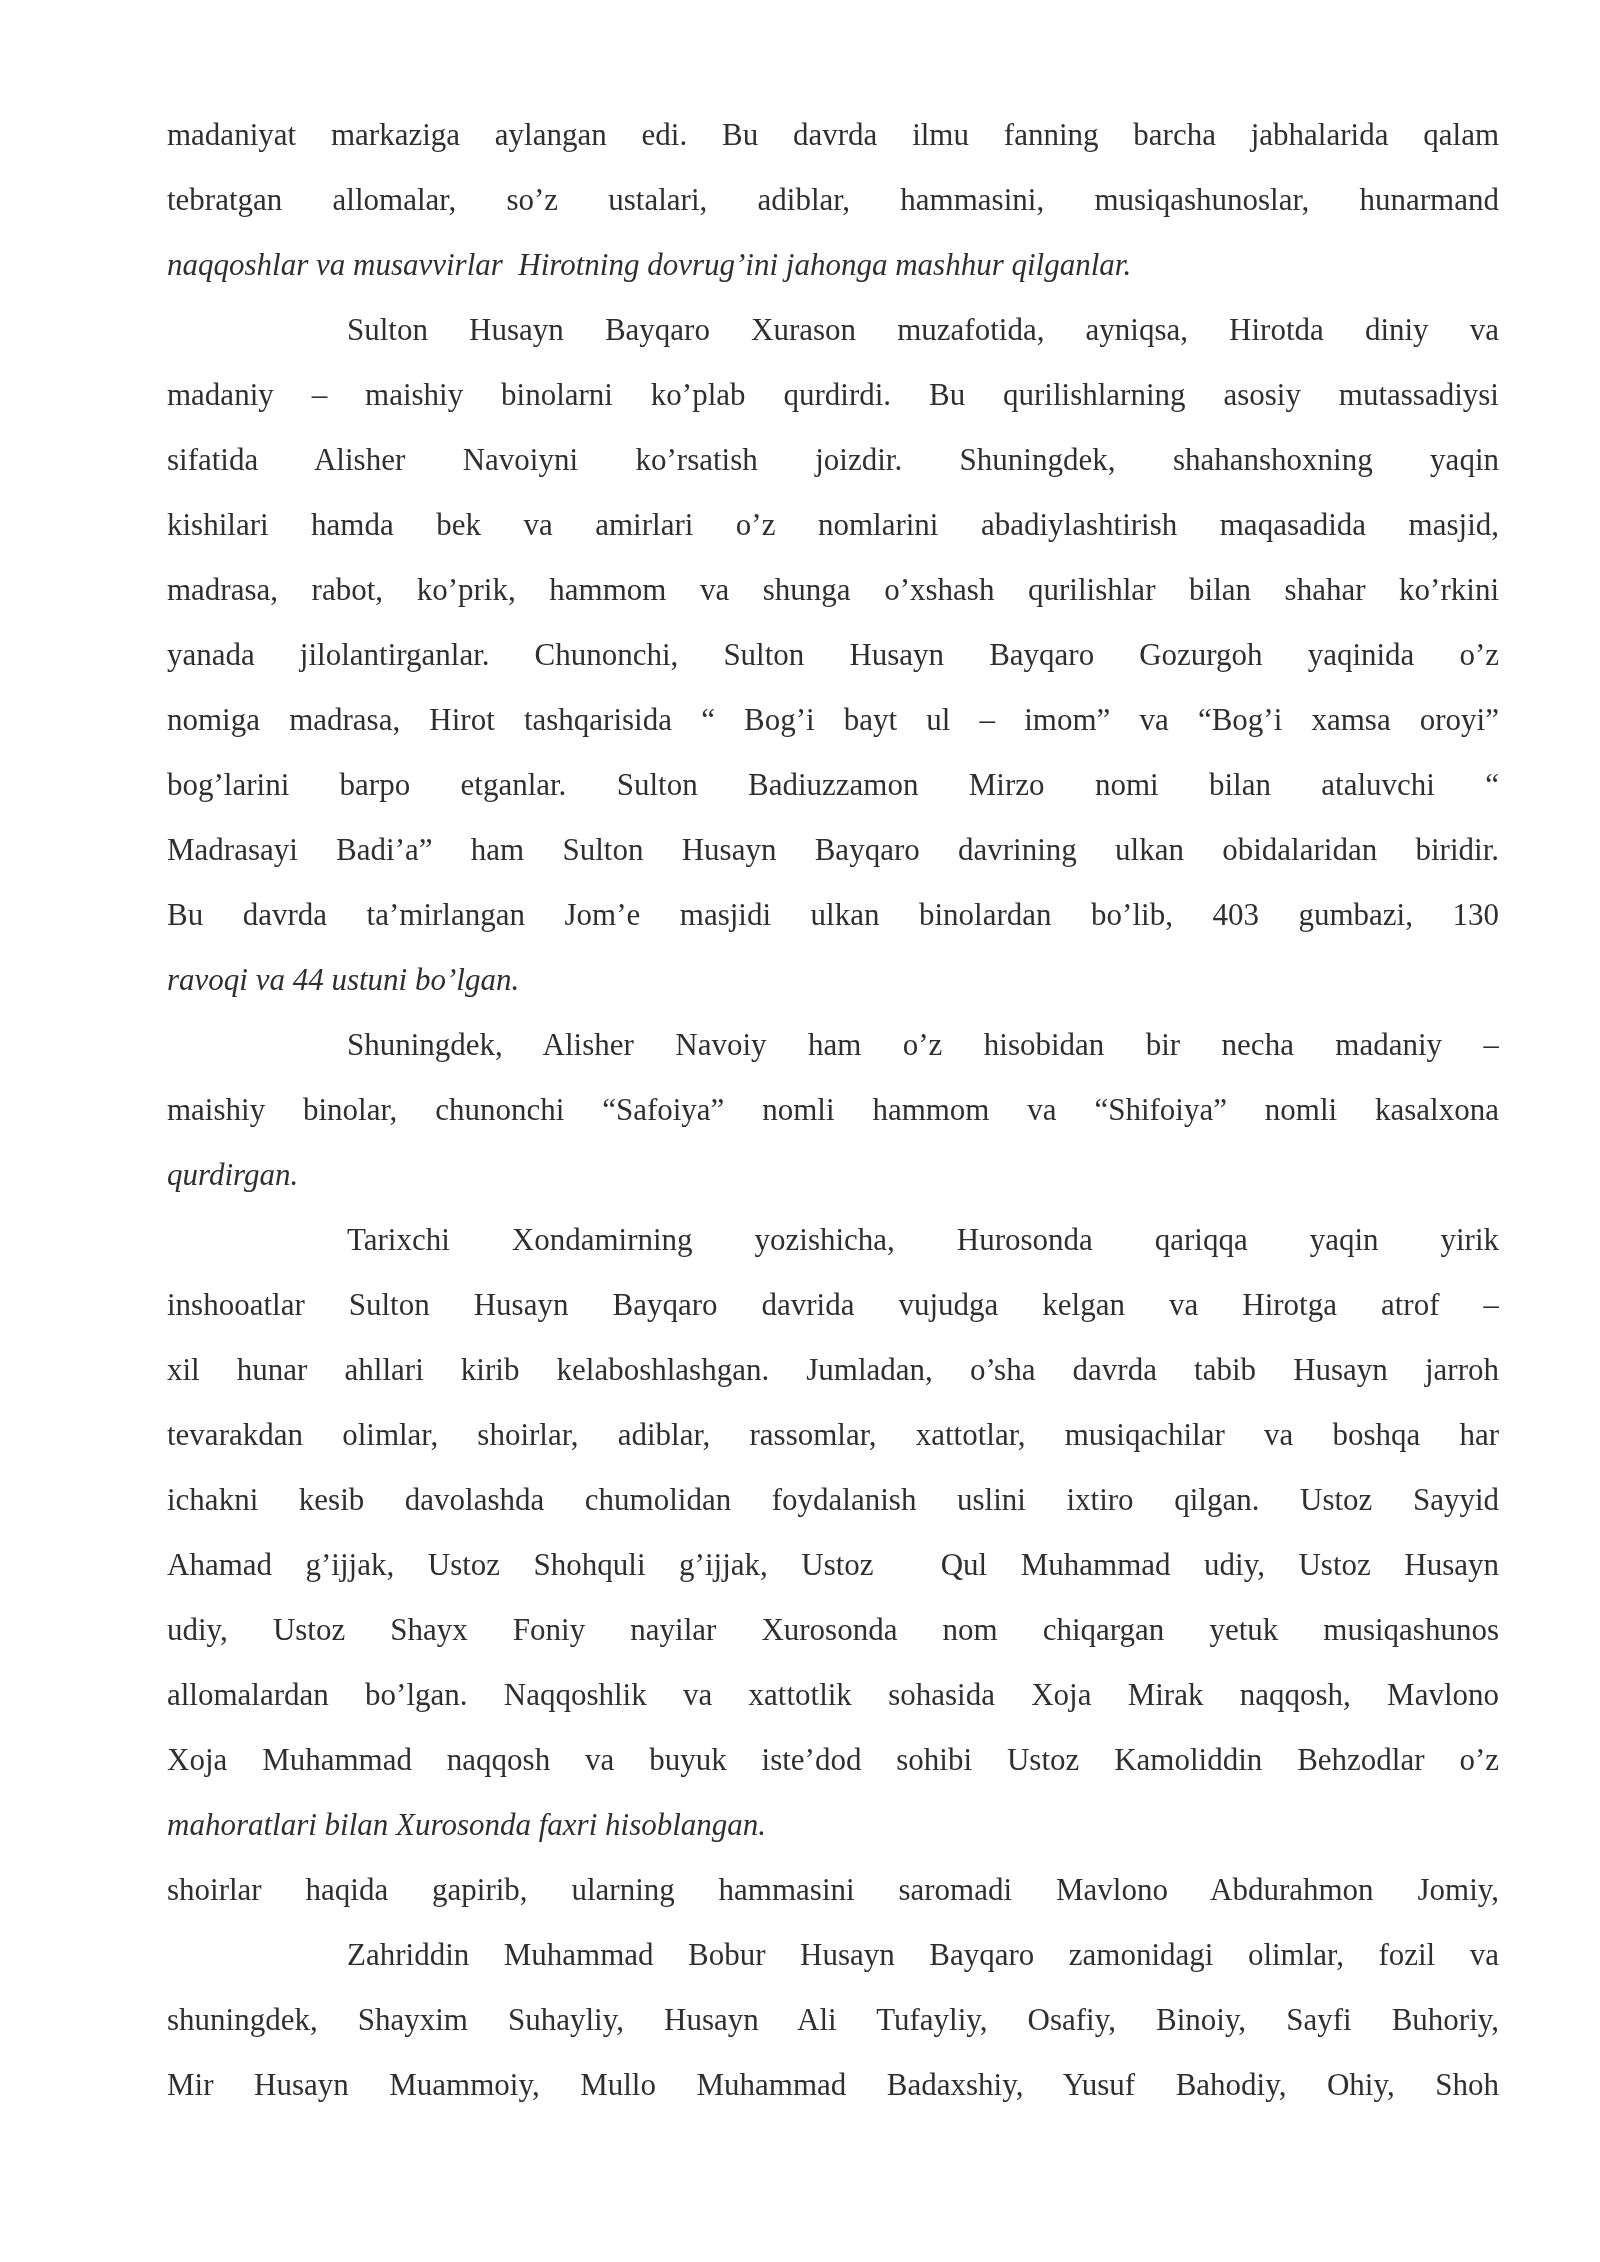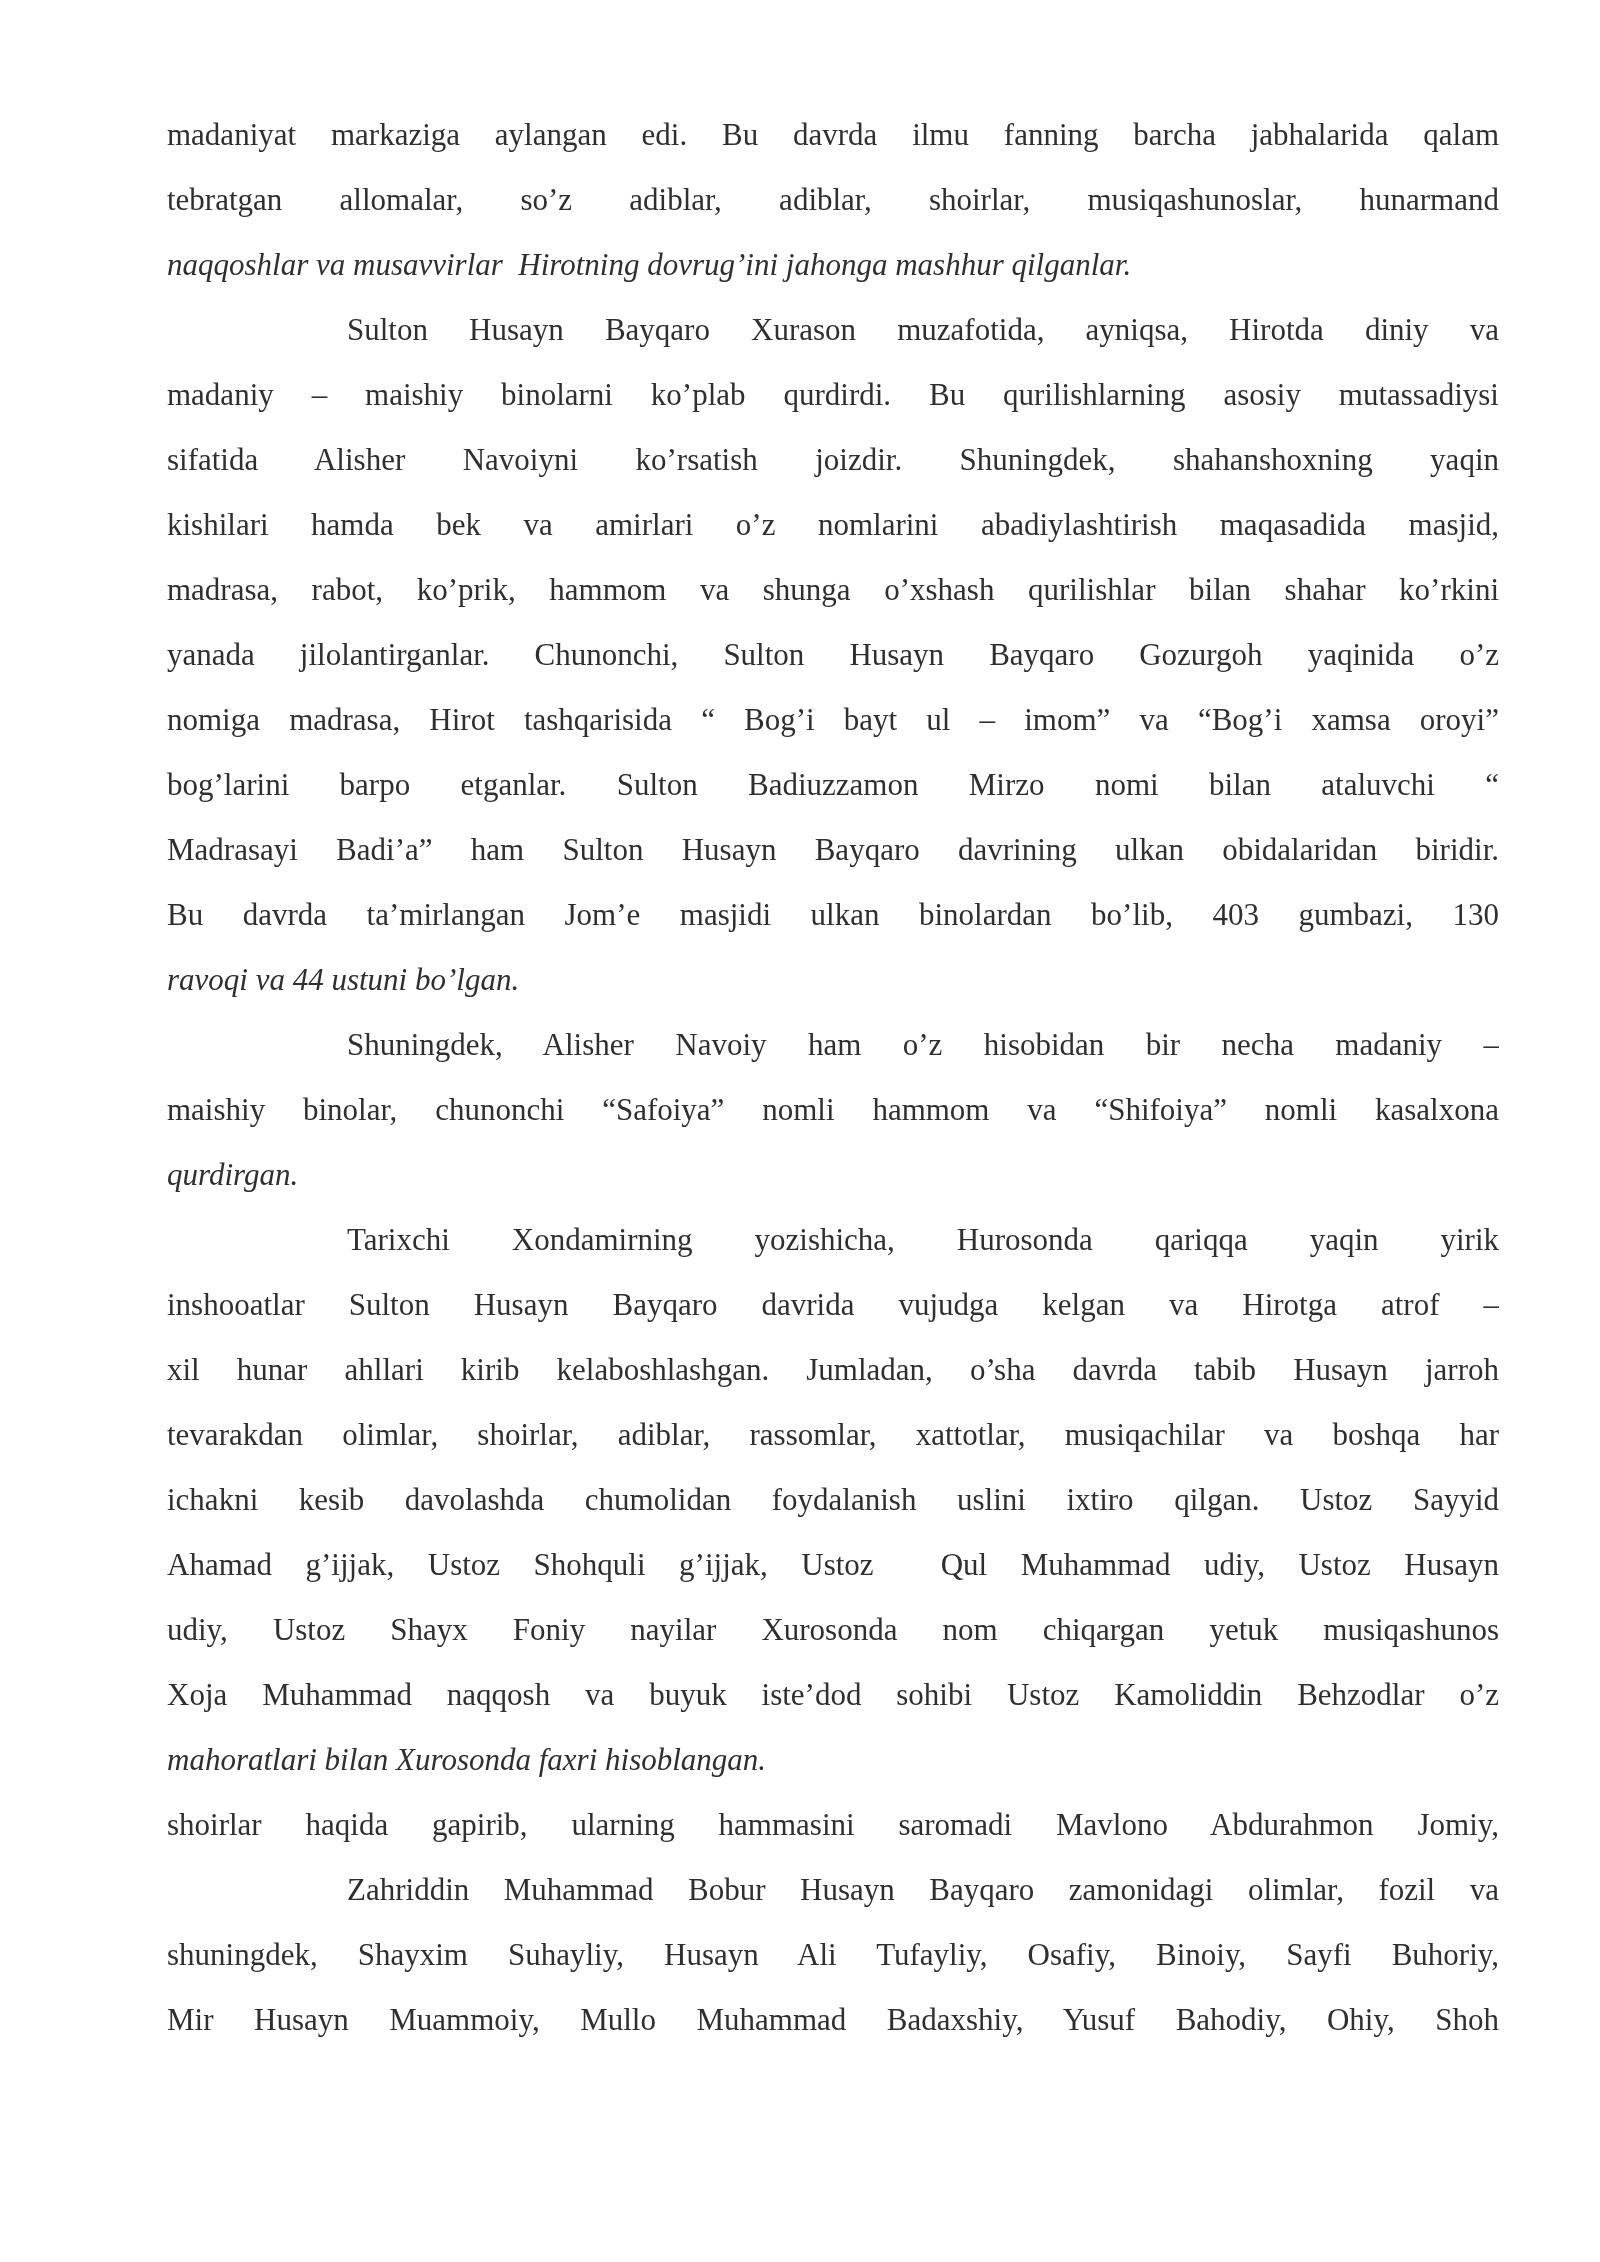--- a/index.html
+++ b/index.html
@@ -42,21 +42,21 @@
   .line.indent {
     text-indent: 180px;
   }
 </style>
 </head>
 <body style="background: rgb(255, 255, 255);">
 
 <div class="page">
   <div class="doc-body" style="color: rgb(47, 47, 47);">
       <div class="line">madaniyat markaziga aylangan edi. Bu davrda ilmu fanning barcha jabhalarida qalam</div>
-      <div class="line">tebratgan allomalar, so’z adiblar, adiblar, shoirlar, musiqashunoslar, hunarmand</div>
+      <div class="line">tebratgan allomalar, so’z ustalari, adiblar, hammasini, musiqashunoslar, hunarmand</div>
       <div class="line endline">naqqoshlar va musavvirlar&nbsp; Hirotning dovrug’ini jahonga mashhur qilganlar.</div>
       <div class="line indent">Sulton Husayn Bayqaro Xurason muzafotida, ayniqsa, Hirotda diniy va</div>
       <div class="line">madaniy – maishiy binolarni ko’plab qurdirdi. Bu qurilishlarning asosiy mutassadiysi</div>
       <div class="line">sifatida Alisher Navoiyni ko’rsatish joizdir. Shuningdek, shahanshoxning yaqin</div>
       <div class="line">kishilari hamda bek va amirlari o’z nomlarini abadiylashtirish maqasadida masjid,</div>
       <div class="line">madrasa, rabot, ko’prik, hammom va shunga o’xshash qurilishlar bilan shahar ko’rkini</div>
       <div class="line">yanada jilolantirganlar. Chunonchi, Sulton Husayn Bayqaro Gozurgoh yaqinida o’z</div>
       <div class="line">nomiga madrasa, Hirot tashqarisida “ Bog’i bayt ul – imom” va “Bog’i xamsa oroyi”</div>
       <div class="line">bog’larini barpo etganlar. Sulton Badiuzzamon Mirzo nomi bilan ataluvchi “</div>
       <div class="line">Madrasayi Badi’a” ham Sulton Husayn Bayqaro davrining ulkan obidalaridan biridir.</div>
@@ -65,20 +65,21 @@
       <div class="line indent">Shuningdek, Alisher Navoiy ham o’z hisobidan bir necha madaniy –</div>
       <div class="line">maishiy binolar, chunonchi “Safoiya” nomli hammom va “Shifoiya” nomli kasalxona</div>
       <div class="line endline">qurdirgan.</div>
       <div class="line indent">Tarixchi Xondamirning yozishicha, Hurosonda qariqqa yaqin yirik</div>
       <div class="line">inshooatlar Sulton Husayn Bayqaro davrida vujudga kelgan va Hirotga atrof –</div>
       <div class="line">xil hunar ahllari kirib kelaboshlashgan. Jumladan, o’sha davrda tabib Husayn jarroh</div>
       <div class="line">tevarakdan olimlar, shoirlar, adiblar, rassomlar, xattotlar, musiqachilar va boshqa har</div>
       <div class="line">ichakni kesib davolashda chumolidan foydalanish uslini ixtiro qilgan. Ustoz Sayyid</div>
       <div class="line">Ahamad g’ijjak, Ustoz Shohquli g’ijjak, Ustoz&nbsp; Qul Muhammad udiy, Ustoz Husayn</div>
       <div class="line">udiy, Ustoz Shayx Foniy nayilar Xurosonda nom chiqargan yetuk musiqashunos</div>
+      <div class="line">allomalardan bo’lgan. Naqqoshlik va xattotlik sohasida Xoja Mirak naqqosh, Mavlono</div>
       <div class="line">Xoja Muhammad naqqosh va buyuk iste’dod sohibi Ustoz Kamoliddin Behzodlar o’z</div>
       <div class="line endline">mahoratlari bilan Xurosonda&nbsp;faxri hisoblangan.</div>
       <div class="line">shoirlar haqida gapirib, ularning hammasini saromadi Mavlono Abdurahmon Jomiy,</div>
       <div class="line indent">Zahriddin Muhammad Bobur Husayn Bayqaro zamonidagi olimlar, fozil va</div>
       <div class="line">shuningdek, Shayxim Suhayliy, Husayn Ali Tufayliy, Osafiy, Binoiy, Sayfi Buhoriy,</div>
       <div class="line">Mir Husayn Muammoiy, Mullo Muhammad Badaxshiy, Yusuf Bahodiy, Ohiy, Shoh</div>
     </div>
 </div>
 
 </body></html>

